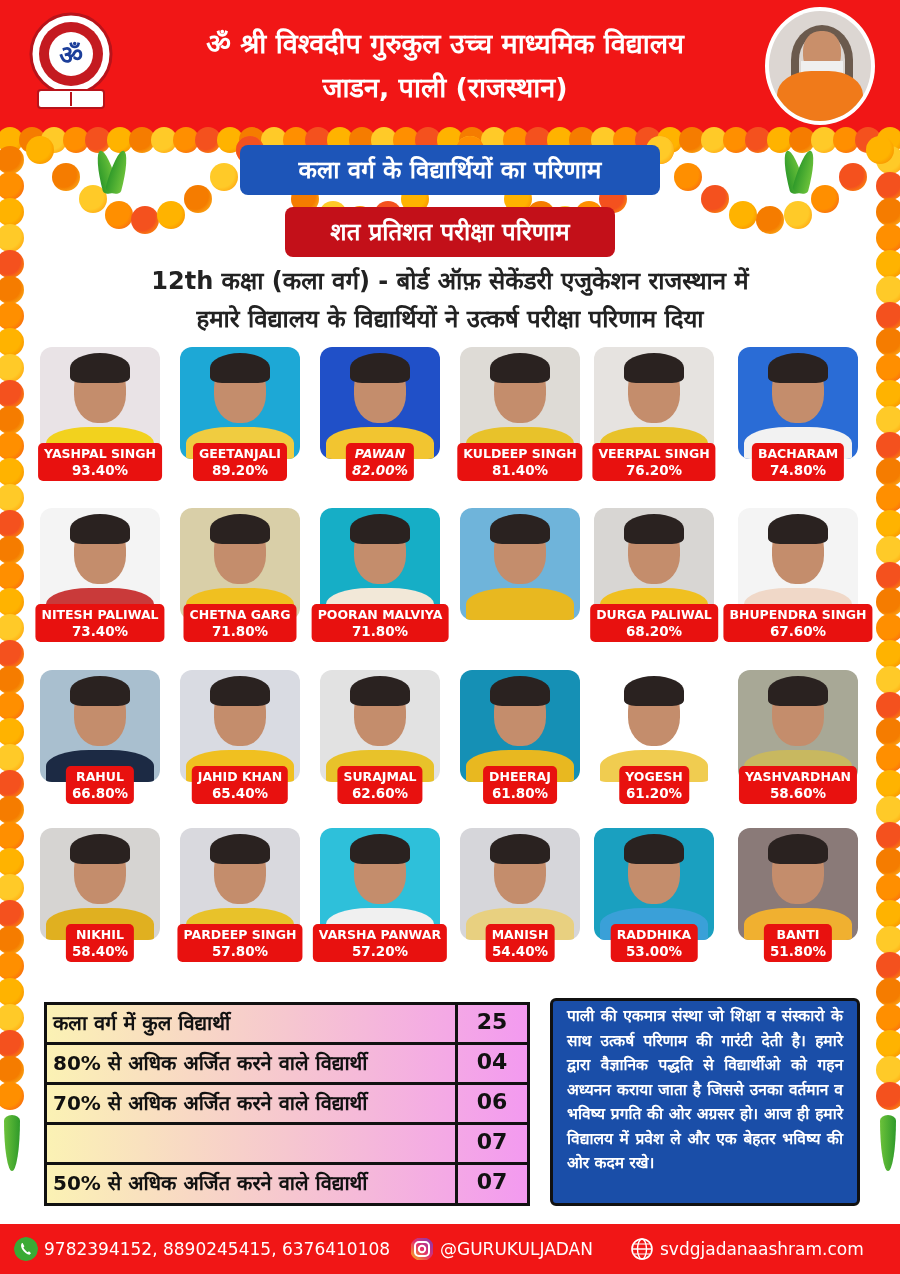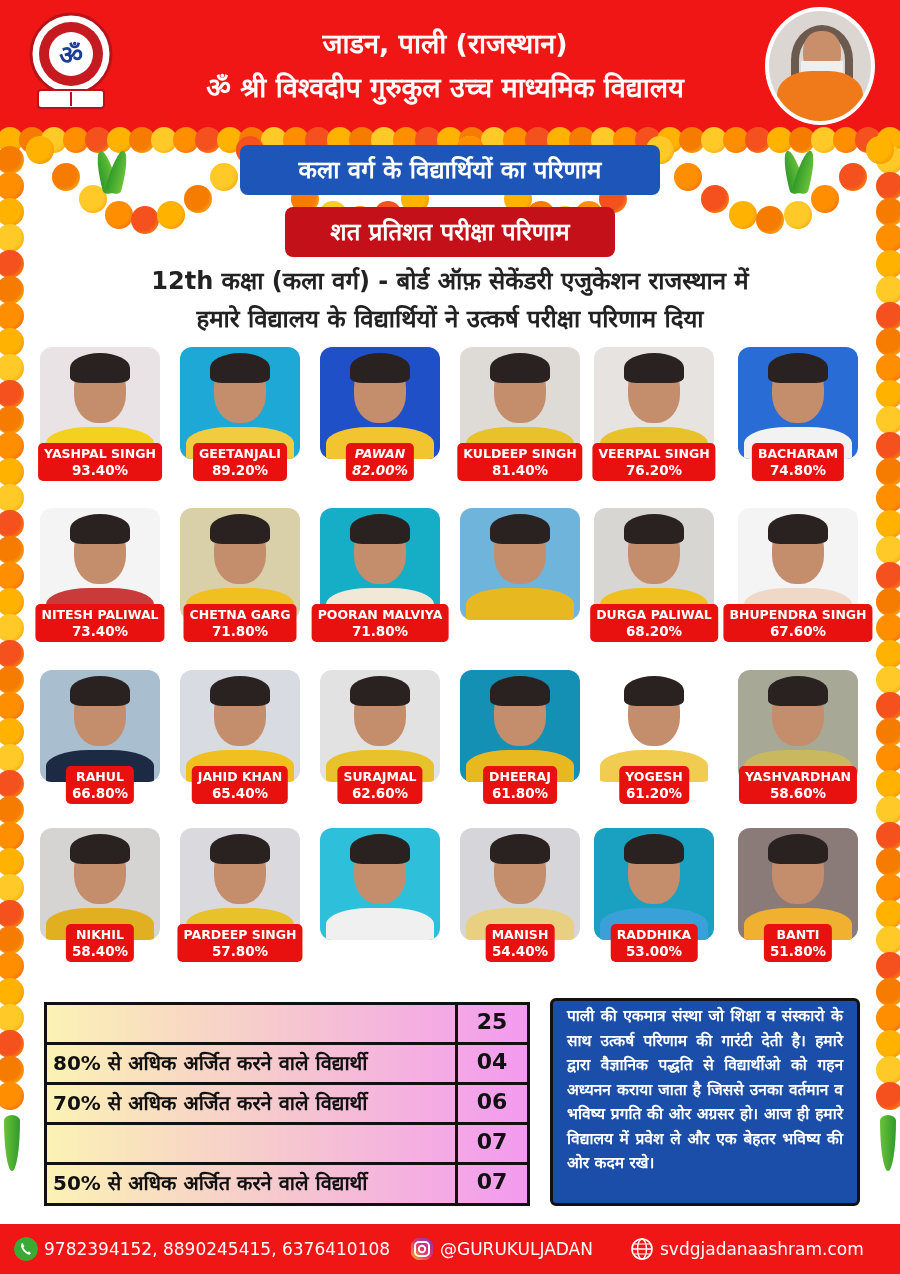--- a/index.html
+++ b/index.html
@@ -45,22 +45,22 @@
   <svg class="logo" viewBox="0 0 86 106">
     <circle cx="43" cy="44" r="40" fill="#fff" stroke="#b8131a" stroke-width="3"></circle>
     <circle cx="43" cy="44" r="32" fill="#c41a20"></circle>
     <circle cx="43" cy="44" r="22" fill="#fff"></circle>
     <text x="43" y="54" text-anchor="middle" font-size="26" font-weight="bold" fill="#1c3e9a" font-family="DejaVu Sans, sans-serif">ॐ</text>
     <rect x="10" y="80" width="66" height="18" rx="3" fill="#fff" stroke="#b8131a" stroke-width="2"></rect>
     <path d="M43 82 L43 96" stroke="#b8131a" stroke-width="2"></path>
   </svg>
 
   <div class="school-title">
+    <div>ॐ श्री विश्वदीप गुरुकुल उच्च माध्यमिक विद्यालय</div>
     <div>जाडन, पाली (राजस्थान)</div>
-    <div>ॐ श्री विश्वदीप गुरुकुल उच्च माध्यमिक विद्यालय</div>
   </div>
 
   <div class="guru">
     <div class="bg"></div>
     <div class="hair"></div>
     <div class="face"></div>
     <div class="beard"></div>
     <div class="robe"></div>
   </div>
 </div>
@@ -449,20 +449,24 @@
         <span class="nm">PARDEEP SINGH</span>
         <span class="pc">57.80%</span>
       </div>
     </div>
     <div class="card" style="left: 320px; top: 828px;">
       <div class="photo" style="background:#2ec0da">
         <div class="shirt" style="background:#f0f0f0"></div>
         <div class="head" style="background:#c48d6c"></div>
         <div class="hair" style="background:#2a2220"></div>
       </div>
+      <div class="label" style="top:96px">
+        <span class="nm">VARSHA PANWAR</span>
+        <span class="pc">57.20%</span>
+      </div>
     </div>
     <div class="card" style="left: 460px; top: 828px;">
       <div class="photo" style="background:#d6d6da">
         <div class="shirt" style="background:#e8d080"></div>
         <div class="head" style="background:#c48d6c"></div>
         <div class="hair" style="background:#2a2220"></div>
       </div>
       <div class="label" style="top:96px">
         <span class="nm">MANISH</span>
         <span class="pc">54.40%</span>
@@ -488,20 +492,21 @@
       <div class="label" style="top:96px">
         <span class="nm">BANTI</span>
         <span class="pc">51.80%</span>
       </div>
     </div>
   </div>
 
 <div class="stats">
   <div class="divider"></div>
   <div class="row" style="top:0;height:40px">
+    <span class="lbl">कला वर्ग में कुल विद्यार्थी</span>
     <span class="val">25</span>
   </div>
   <div class="row" style="top:40px">
     <span class="lbl">80% से अधिक अर्जित करने वाले विद्यार्थी</span>
     <span class="val">04</span>
   </div>
   <div class="row" style="top:80px">
     <span class="lbl">70% से अधिक अर्जित करने वाले विद्यार्थी</span>
     <span class="val">06</span>
   </div>

